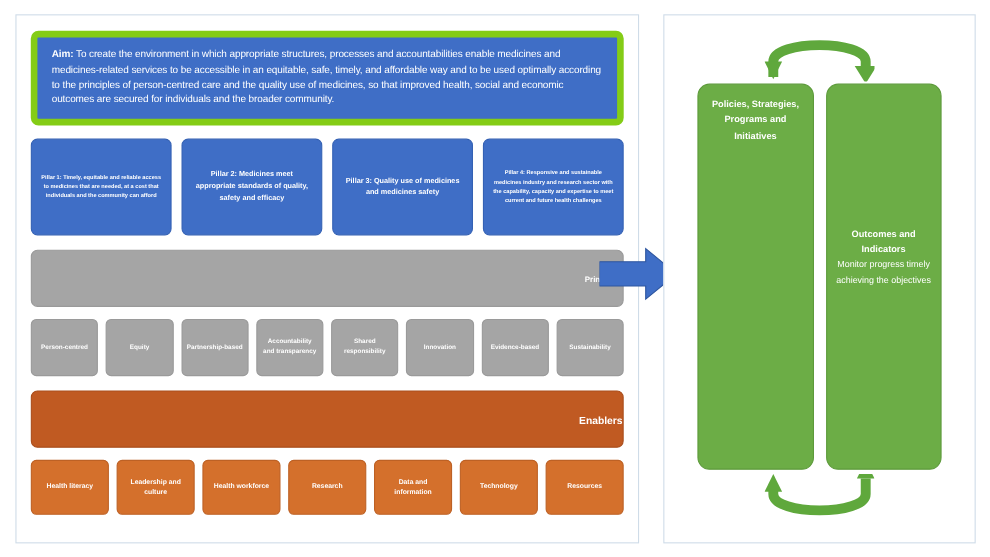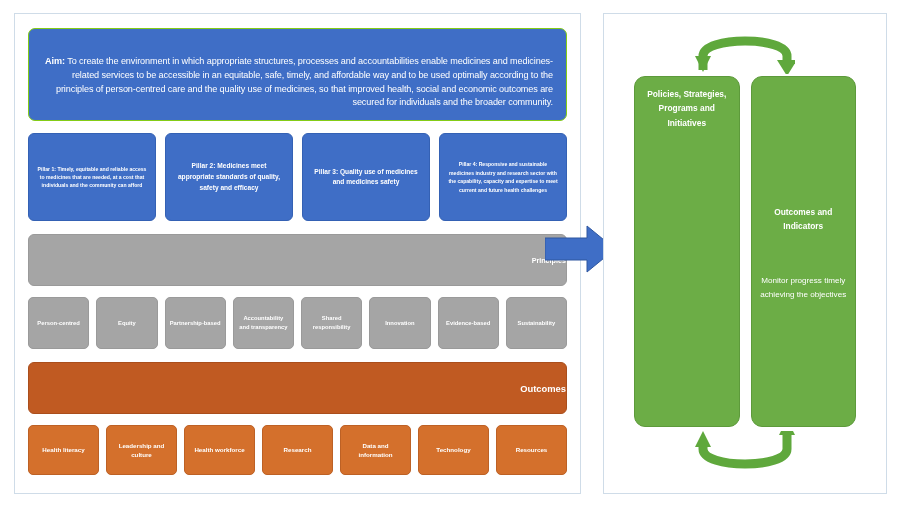--- a/index.html
+++ b/index.html
@@ -29,25 +29,25 @@
     height: 481px;
     border: 1px solid #cfdce8;
     background: #ffffff;
     padding: 14px 13px;
   }
 
   
   .aim-box {
     width: 100%;
     background: #3f6ec6;
-    border: 1px solid #84cc16;
+    border: 6px solid #84cc16;
     border-radius: 7px;
     color: #ffffff;
-    text-align: right;
-    padding: 26px 13px 10px 13px;
+    text-align: left;
+    padding: 9px 13px 10px 13px;
     font-size: 9.1px;
     line-height: 1.52;
     letter-spacing: -0.1px;
   }
   .aim-box b { font-weight: bold; }
 
   
   .pillars-row {
     display: flex;
     gap: 9px;
@@ -176,21 +176,21 @@
     font-weight: bold;
     line-height: 1.72;
   }
   .green-col .subtext {
     font-size: 8.1px;
     line-height: 1.72;
     font-weight: normal;
   }
   
   .green-col.policies { justify-content: flex-start; }
-  .green-col.outcomes { justify-content: flex-start; padding-top: 128px; gap: 40px; }
+  .green-col.outcomes { justify-content: flex-start; padding-top: 128px; }
 </style>
 </head>
 <body>
 
 <div class="canvas">
 
   <div class="left-panel">
 
     <div class="aim-box">
       <b>Aim:</b>
@@ -237,21 +237,21 @@
       </div>
       <div class="chip grey">
         <span>Evidence-based</span>
       </div>
       <div class="chip grey">
         <span>Sustainability</span>
       </div>
     </div>
 
     <div class="band enablers">
-      <span>Outcomes</span>
+      <span>Enablers</span>
     </div>
 
     <div class="chips-row enabler-chips">
       <div class="chip orange">
         <span>Health literacy</span>
       </div>
       <div class="chip orange">
         <span>Leadership and culture</span>
       </div>
       <div class="chip orange">

